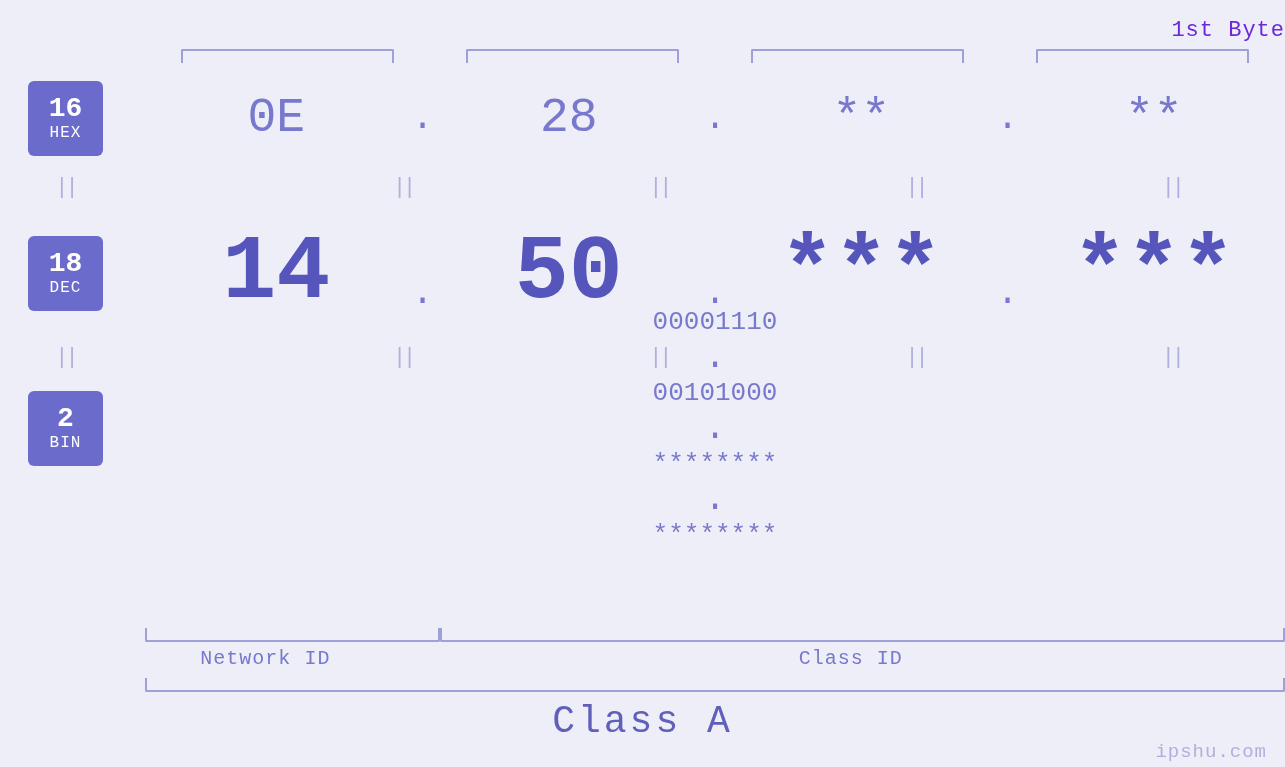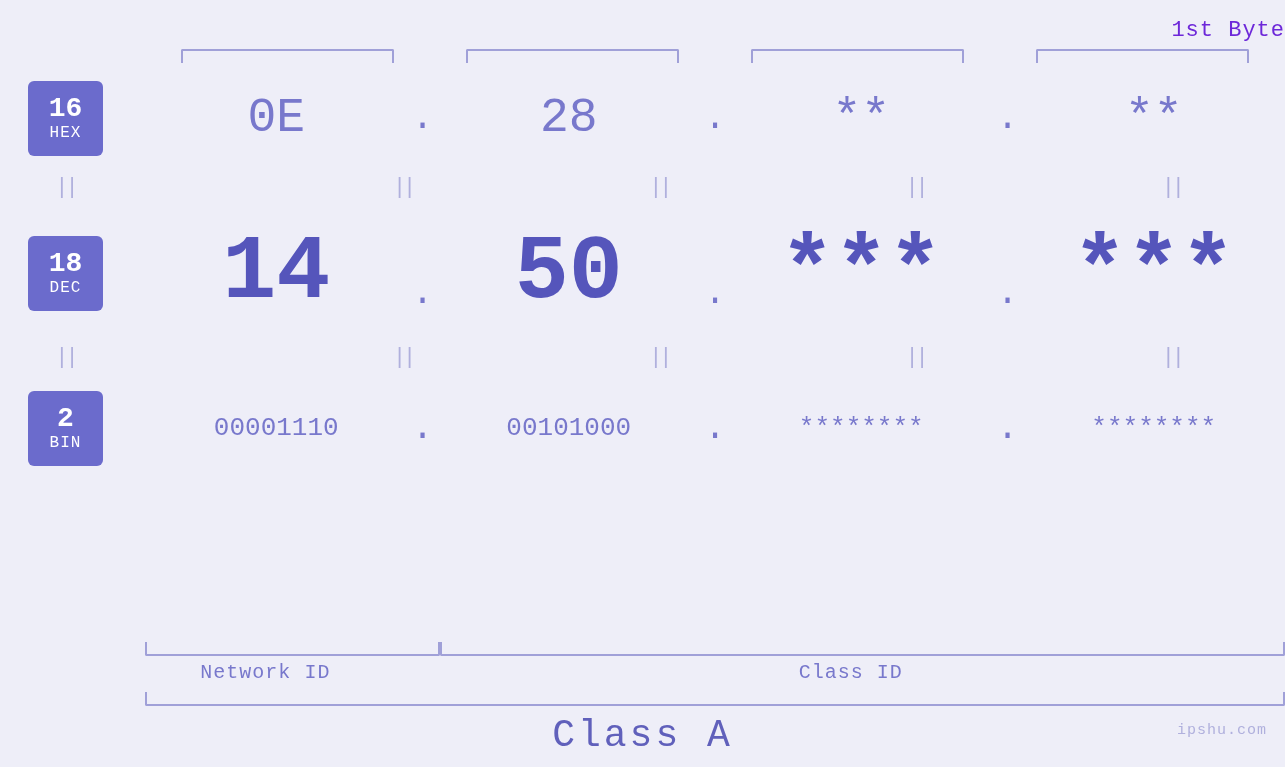--- a/index.html
+++ b/index.html
@@ -116,20 +116,21 @@
     .data-row.hex-row {
       height: 110px;
     }
 
     .data-row.dec-row {
       height: 140px;
     }
 
     .data-row.bin-row {
       height: 110px;
+      flex-direction: column;
     }
 
     .byte-cell {
       flex: 1;
       display: flex;
       align-items: center;
       justify-content: center;
       position: relative;
     }
 
@@ -199,24 +200,24 @@
     }
 
     .class-label {
       color: #6060bb;
       font-size: 38px;
       letter-spacing: 3px;
     }
 
     .watermark {
       position: absolute;
-      bottom: 28px;
+      bottom: 4px;
       right: 18px;
       color: #b0b0dd;
-      font-size: 15px;
+      font-size: 19px;
       letter-spacing: 1px;
     }
   </style>
 </head>
 <body>
 
 <div class="main-container">
 
   <div class="byte-headers">
     <div class="byte-label">1st Byte</div>
@@ -372,19 +373,19 @@
 
   <div style="display:flex; width:100%; padding-left:114px; margin-top:5px;">
     <div style="width:calc(25% + 10px); text-align:center; color:#7878cc; font-size:20px; letter-spacing:1px;">Network ID</div>
     <div style="width:calc(75% - 10px); text-align:center; color:#7878cc; font-size:20px; letter-spacing:1px;">Class ID</div>
   </div>
 
   <div style="display:flex; width:100%; padding-left:145px; margin-top:8px;">
     <div style="flex:1; height:14px; border:2px solid #a0a0d8; border-top:none; border-radius:0 0 2px 2px;"></div>
   </div>
 
-  <div style="width:100%; text-align:center; margin-top:8px; margin-bottom:10px;">
+  <div style="width:100%; text-align:center; margin-top:8px; margin-bottom:24px;">
     <span class="class-label">Class A</span>
   </div>
 
   <div class="watermark">ipshu.com</div>
 
 </div>
 
 </body></html>

